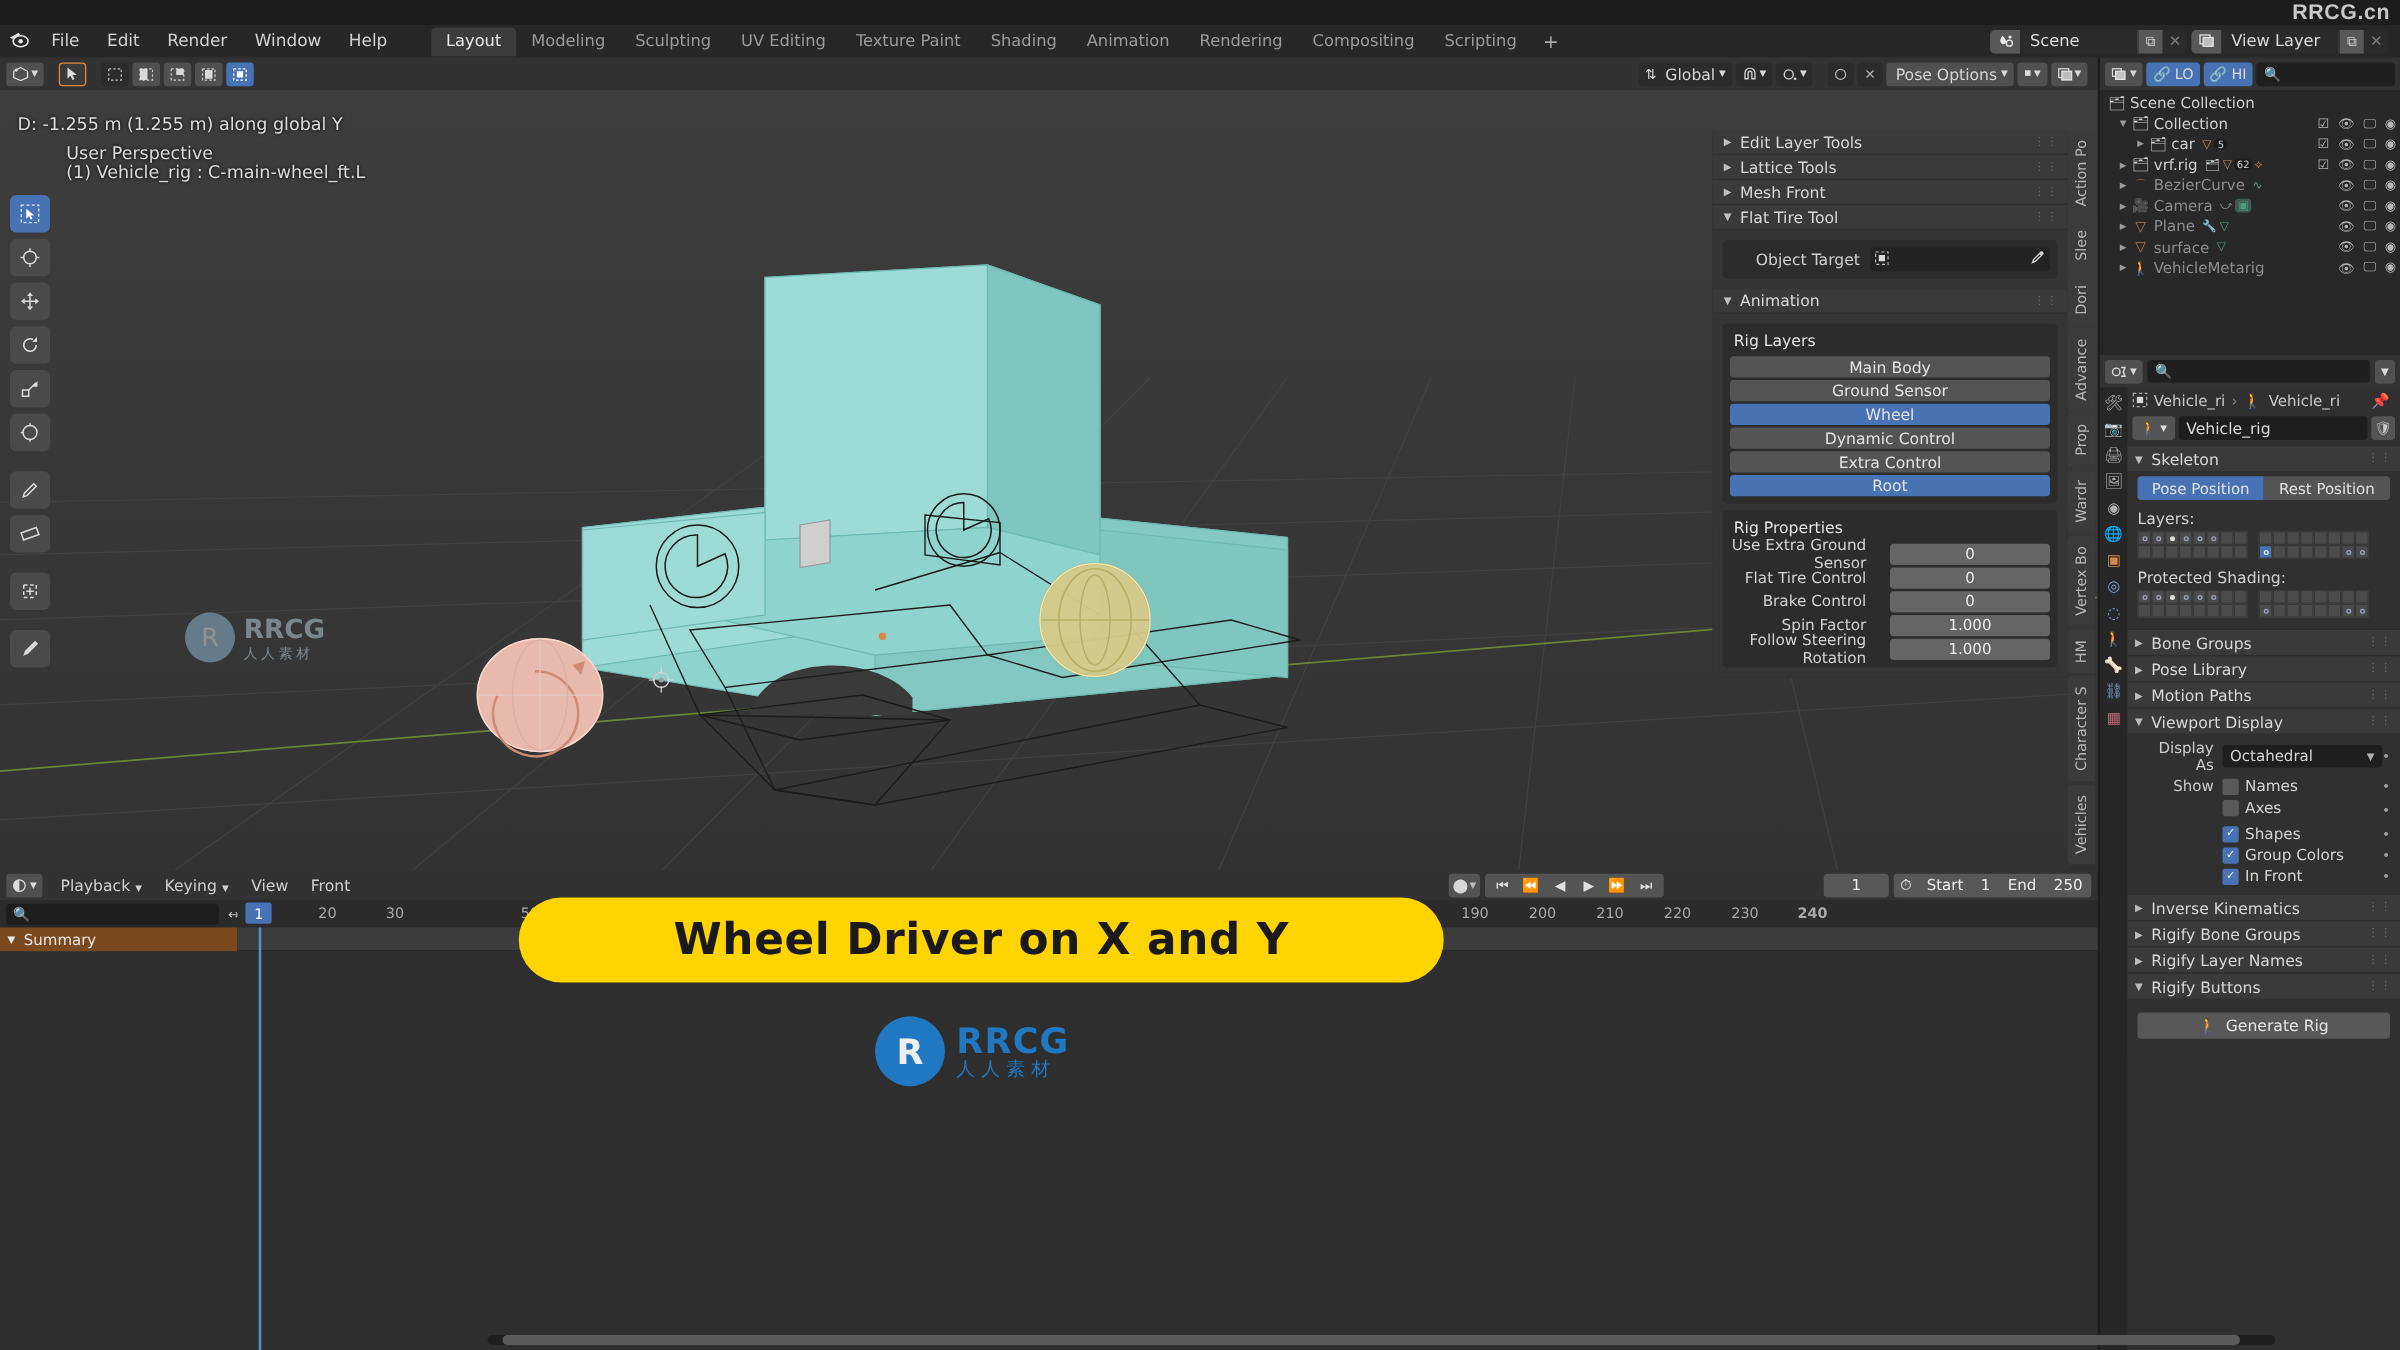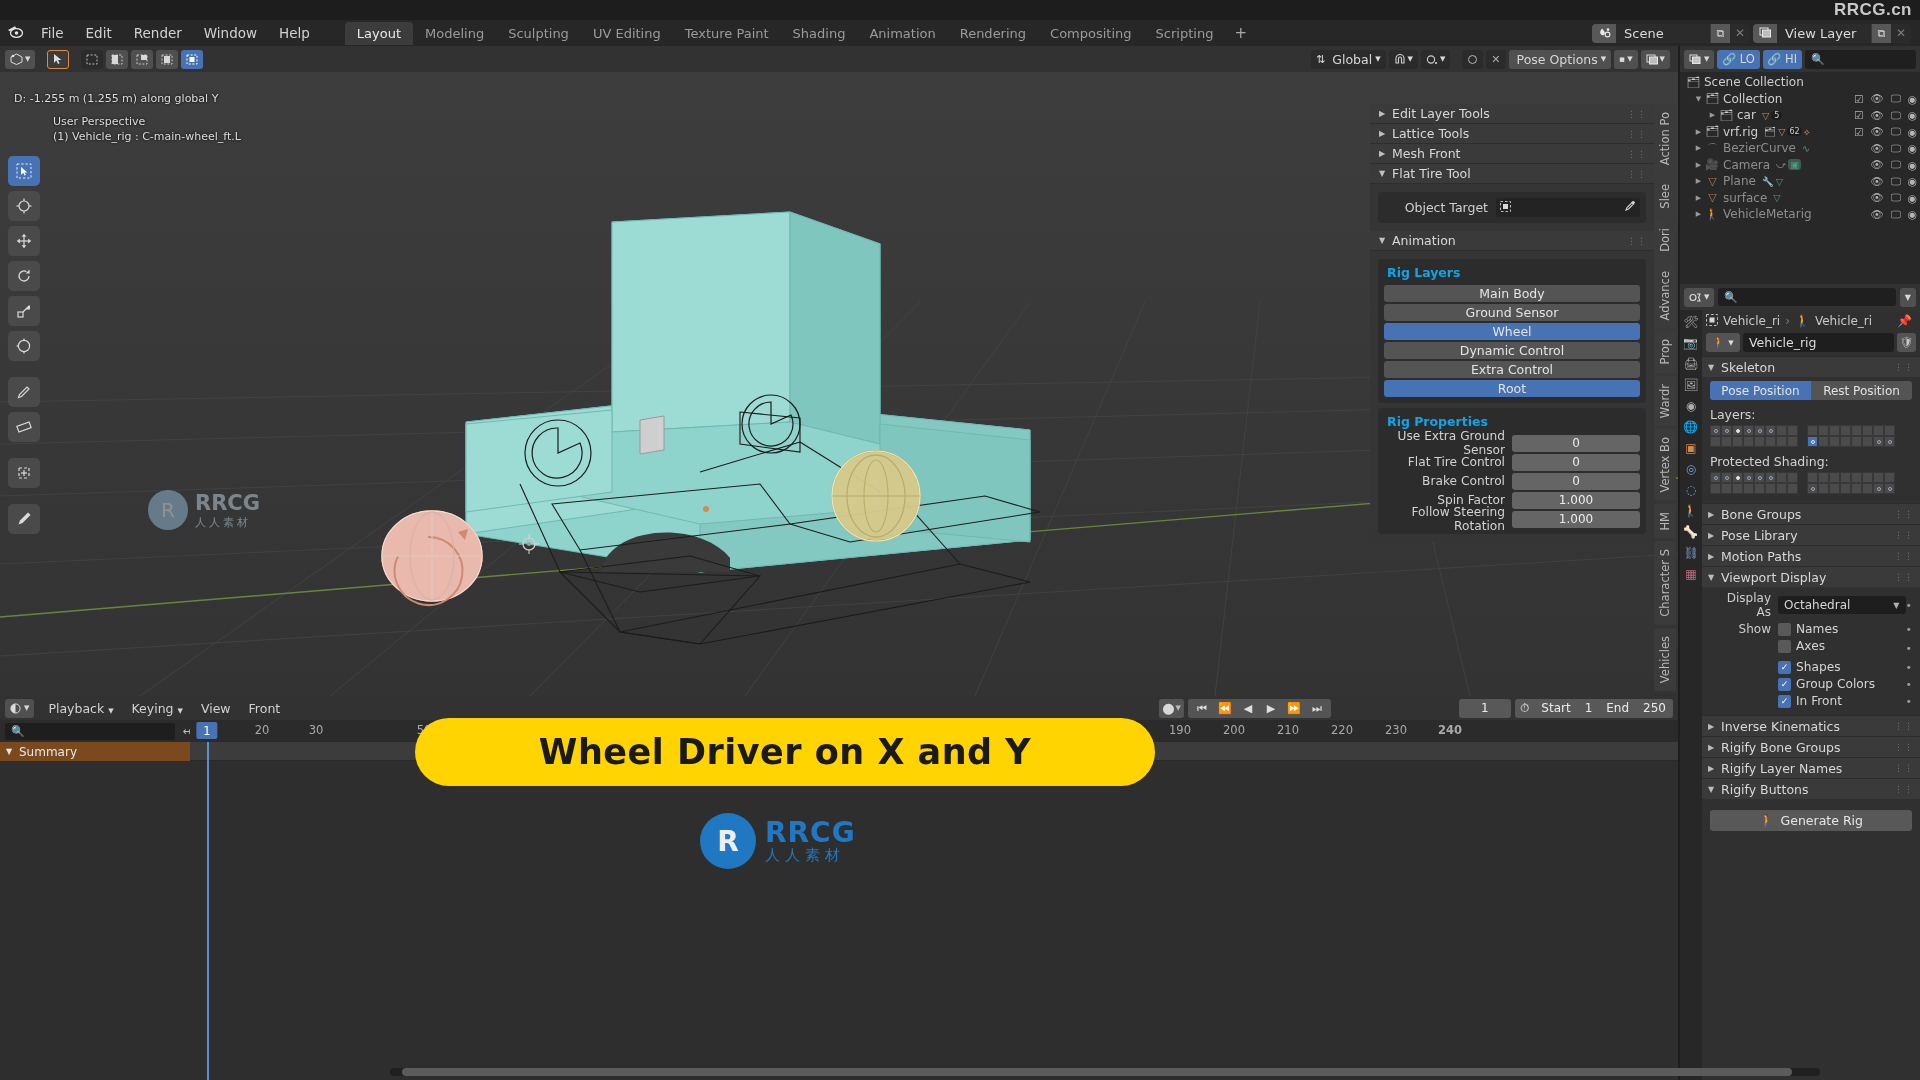--- a/index.html
+++ b/index.html
@@ -76,21 +76,21 @@
   .hdr-btn.outline { background: #3b3b3b; border: 1px solid #e08a3c; }
   .hdr-sep { width: 9px; }
   .hdr-label { font-size: 12.5px; color: #d6d6d6; padding: 0 6px; }
 
   .vp-canvas {
     position: absolute; left: 0; top: 26px; width: 1678px; height: 624px;
     background: linear-gradient(#3b3b3b, #353535);
     overflow: hidden;
   }
   .vp-text {
-    position: absolute; font-size: 11px; color: #dcdcdc;
+    position: absolute; font-size: 14px; color: #dcdcdc;
     text-shadow: 0 0 3px #000; white-space: nowrap;
   }
 
   
   .npanel {
     position: absolute; right: 24px; top: 32px; width: 284px;
     background: #303030; border-radius: 3px; overflow: hidden;
   }
   .np-row {
     height: 20px; display: flex; align-items: center;
@@ -100,29 +100,29 @@
   .np-row .tri { width: 13px; font-size: 8px; color: #c0c0c0; }
   .np-row .grip { margin-left: auto; padding-right: 7px; color: #6a6a6a; font-size: 9px; letter-spacing: 1px;}
   .np-body { background: #353535; padding: 6px 8px 8px 8px; }
   .np-field-row { display: flex; align-items: center; margin-bottom: 4px; }
   .np-lbl { font-size: 12.5px; color: #d0d0d0; text-align: right; padding-right: 8px; }
   .np-input {
     flex: 1; height: 19px; background: #232323; border-radius: 3px;
     display: flex; align-items: center; padding: 0 4px; font-size: 12px; color: #c8c8c8;
   }
   .np-sub { background: #2c2c2c; border-radius: 4px; padding: 5px 6px 6px 6px; margin-top:2px;}
-  .np-subtitle { font-size: 12.5px; color: #0ea5e9; padding: 1px 0 5px 3px; font-weight: bold; }
+  .np-subtitle { font-size: 12.5px; color: #e5e5e5; padding: 1px 0 5px 3px; }
   .rig-layer-btn {
     height: 17px; border-radius: 3px; background: #545454; color: #e4e4e4;
     display: flex; align-items: center; justify-content: center;
     font-size: 12.5px; margin-bottom: 2px;
   }
   .rig-layer-btn.on { background: #4772b3; }
   .prop-row { display: flex; align-items: center; height: 18px; margin-bottom: 1px; }
-  .prop-lbl { width: 128px; text-align: right; padding-right: 7px; font-size: 12.2px; color: #d2d2d2;}
+  .prop-lbl { width: 128px; text-align: right; padding-right: 19px; font-size: 12.2px; color: #d2d2d2;}
   .prop-val {
     flex: 1; height: 17px; background: #656565; border-radius: 3px;
     display: flex; align-items: center; justify-content: center;
     font-size: 12px; color: #ececec;
   }
 
   
   .vtabs {
     position: absolute; right: 0px; top: 32px; width: 24px; height: 600px;
   }

